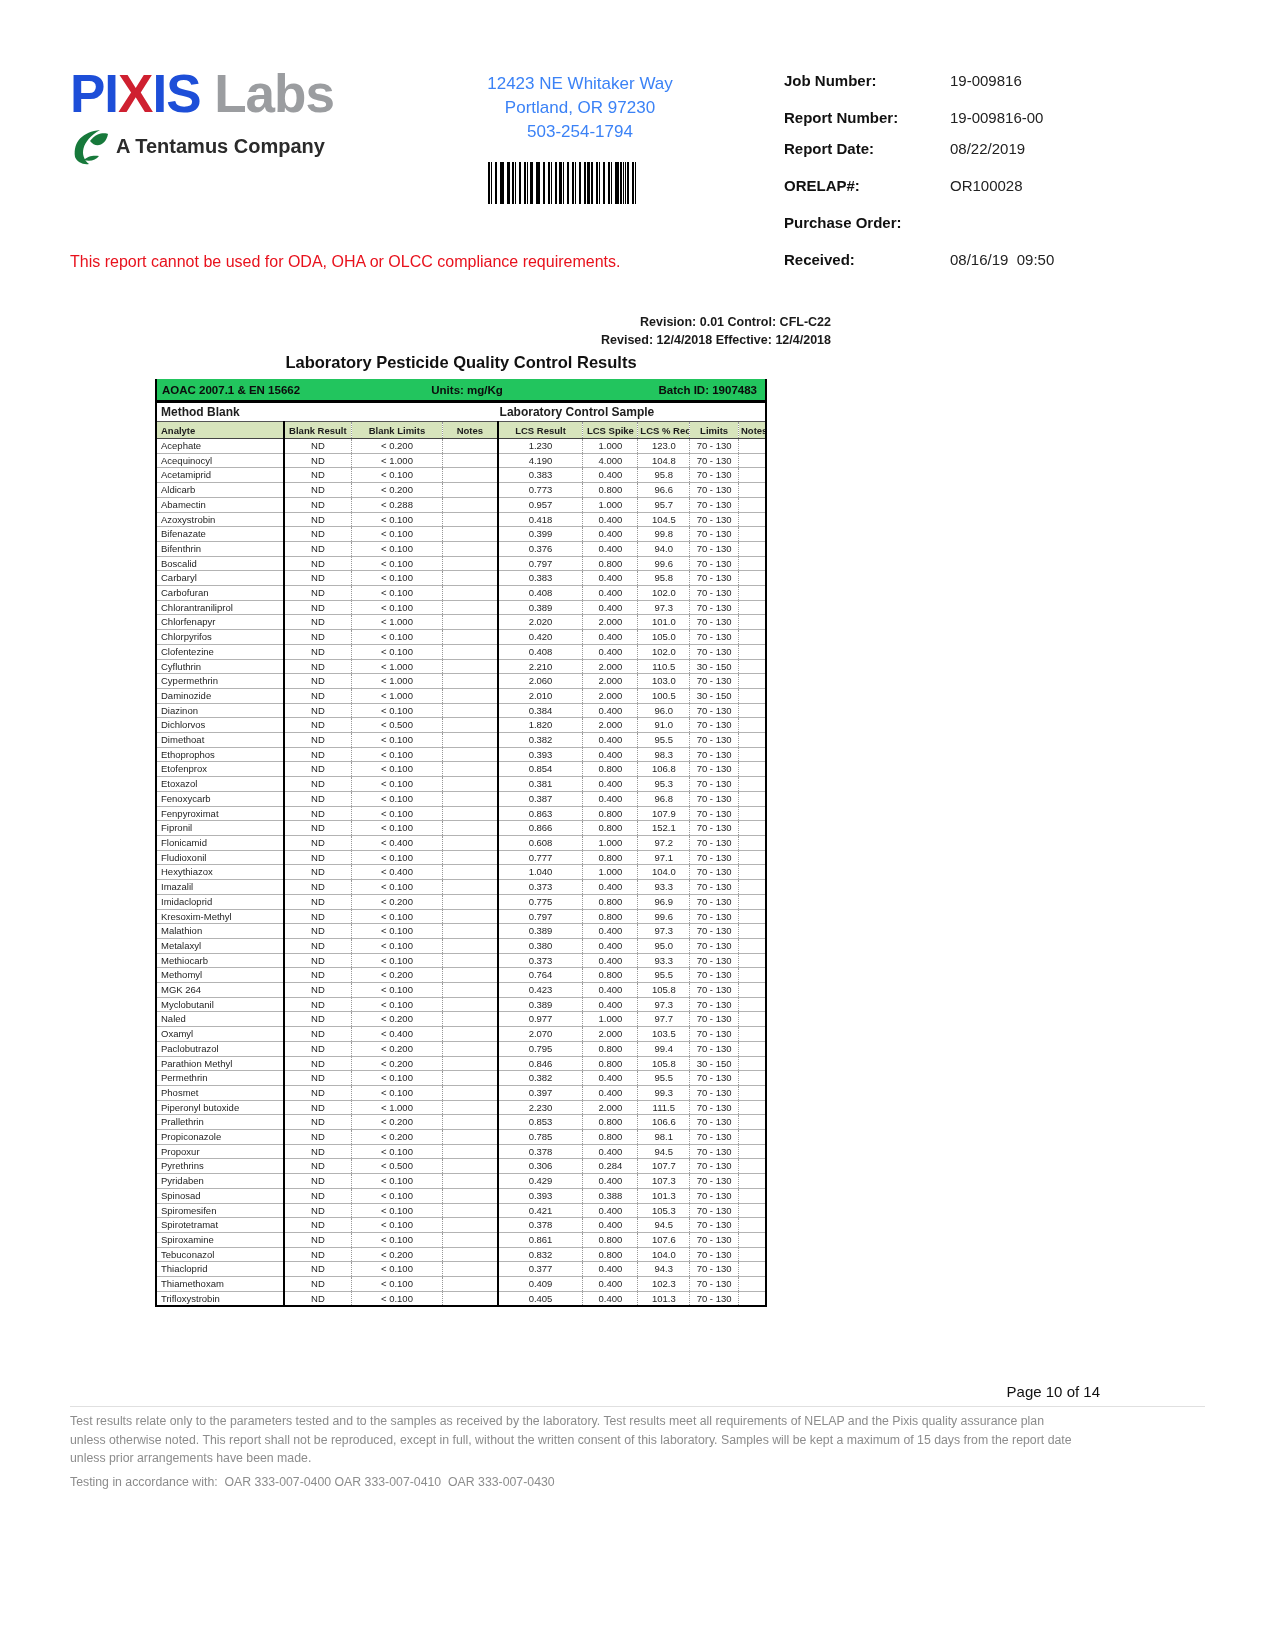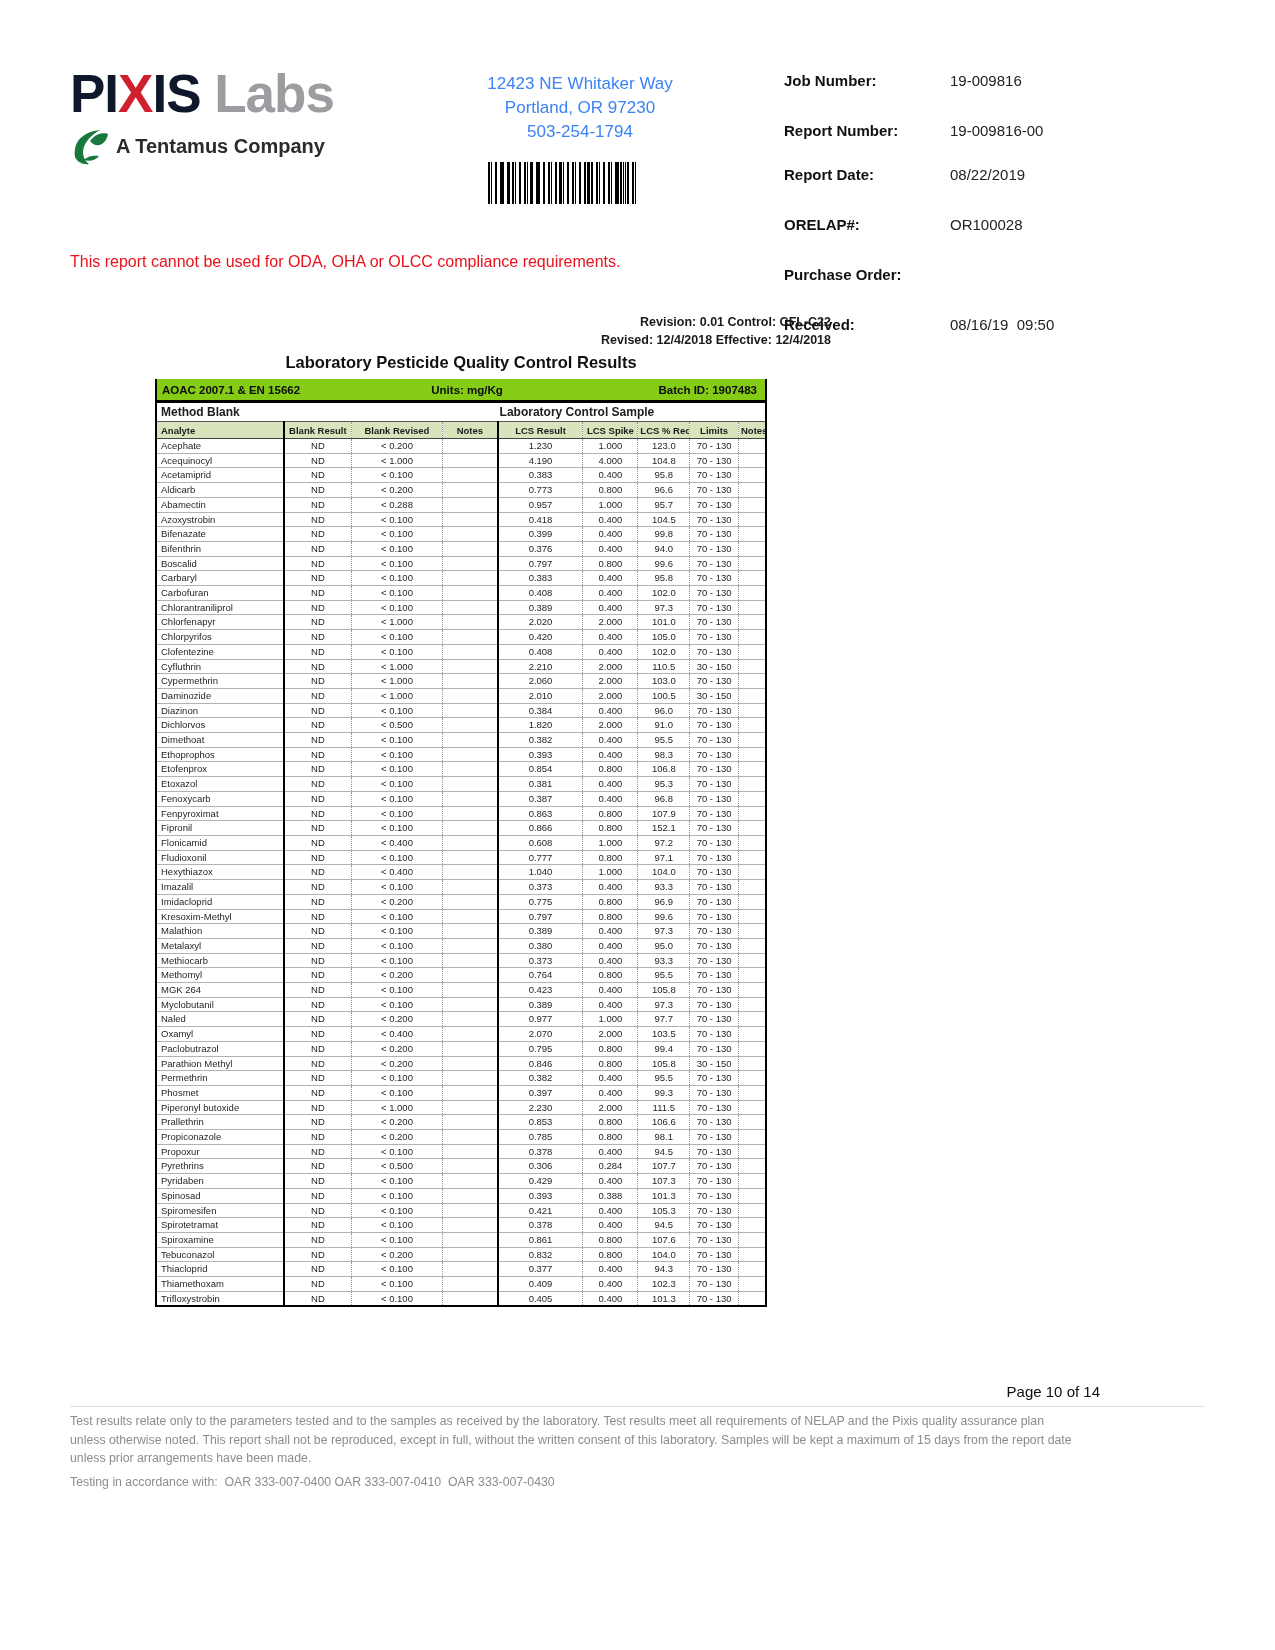--- a/index.html
+++ b/index.html
@@ -4,50 +4,50 @@
 <style>
   html,body{margin:0;padding:0;}
   body{
     width:1275px;height:1650px;position:relative;background:#ffffff;
     font-family:"Liberation Sans",sans-serif;color:#1d1d1d;overflow:hidden;
   }
   
   .hdr{position:absolute;top:66px;left:70px;right:70px;height:190px;}
   .logo{position:absolute;left:0;top:0;width:290px;}
   .logo-line{font-size:53px;font-weight:bold;letter-spacing:-1px;line-height:56px;white-space:nowrap;}
-  .lg-dark{color:#0f172a;}
+  .lg-dark{color:#1d4ed8;}
   .lg-red{color:#cf2030;}
   .lg-gray{color:#9b9da0;margin-top:20px;}
   .logo-sub{margin-top:4px;display:flex;align-items:center;gap:6px;}
   .leaf{width:40px;height:40px;flex:0 0 auto;}
   .tagline{font-size:20px;font-weight:bold;color:#2b2b2b;white-space:nowrap;}
   .addr{position:absolute;left:345px;top:6px;width:330px;text-align:center;
         font-size:17px;line-height:24px;color:#3b82f6;}
   .barcode{position:absolute;left:418px;top:96px;width:148px;height:42px;background:#fff;
     background-image:
       repeating-linear-gradient(90deg,#000 0 2px,transparent 2px 3px,#000 3px 4px,transparent 4px 7px,#000 7px 9px,transparent 9px 12px),
       repeating-linear-gradient(90deg,transparent 0 13px,#000 13px 15px,transparent 15px 21px,#000 21px 22px,transparent 22px 29px);
   }
   .info{position:absolute;left:714px;top:6px;display:grid;grid-template-columns:166px auto;
-        font-size:15px;row-gap:27px;}
+        font-size:15px;row-gap:14px;}
   .info .lbl{font-weight:bold;color:#111;}
   .info .val{color:#222;white-space:pre;}
   .gap-above{margin-top:6px;}
   
   .notice{position:absolute;top:253px;left:70px;font-size:16px;color:#e8111c;}
   .revision{position:absolute;top:314px;left:155px;width:676px;text-align:right;
             font-size:12.5px;font-weight:bold;line-height:17.5px;color:#1a1a1a;}
   .tbl-title{position:absolute;top:353px;left:155px;width:612px;text-align:center;
              font-size:16.5px;font-weight:bold;color:#111;}
   
   .tbl-wrap{position:absolute;top:379px;left:155px;width:612px;}
   table.qc{border-collapse:collapse;width:100%;table-layout:fixed;
            border-left:2px solid #000;border-right:2px solid #000;border-bottom:2px solid #000;}
   table.qc td{overflow:hidden;white-space:nowrap;padding:0 2px;}
-  tr.bar td{background:#84cc16;font-weight:bold;font-size:11.5px;height:21px;
+  tr.bar td{background:#22c55e;font-weight:bold;font-size:11.5px;height:21px;
             border-bottom:3px solid #000;color:#0c0c0c;}
   tr.bar td.c1{text-align:left;padding-left:5px;}
   tr.bar td.c2{text-align:center;}
   tr.bar td.c3{text-align:right;padding-right:8px;}
   tr.section td{font-weight:bold;font-size:12px;height:18px;background:#fff;}
   tr.section td.s1{text-align:left;padding-left:4px;}
   tr.section td.s2{text-align:left;overflow:visible;}
   tr.cols td{background:#d7e4bc;font-weight:bold;font-size:9.5px;height:16px;text-align:center;
              border-top:1px solid #555;border-bottom:1px solid #444;}
   tr.cols td:first-child{text-align:left;padding-left:4px;}
@@ -139,21 +139,21 @@
         <td class="c3" colspan="4"><span>Batch ID:</span> <span>1907483</span></td>
       </tr>
       <tr class="section">
         <td class="s1" colspan="4">Method Blank</td>
         <td class="s2" colspan="2">Laboratory Control Sample</td>
         <td colspan="3"></td>
       </tr>
       <tr class="cols">
         <td>Analyte</td>
         <td>Blank Result</td>
-        <td>Blank Revised</td>
+        <td>Blank Limits</td>
         <td>Notes</td>
         <td>LCS Result</td>
         <td>LCS Spike</td>
         <td>LCS % Rec</td>
         <td>Limits</td>
         <td>Notes</td>
       </tr>
     </tbody>
     <tbody class="data">
         <tr>

